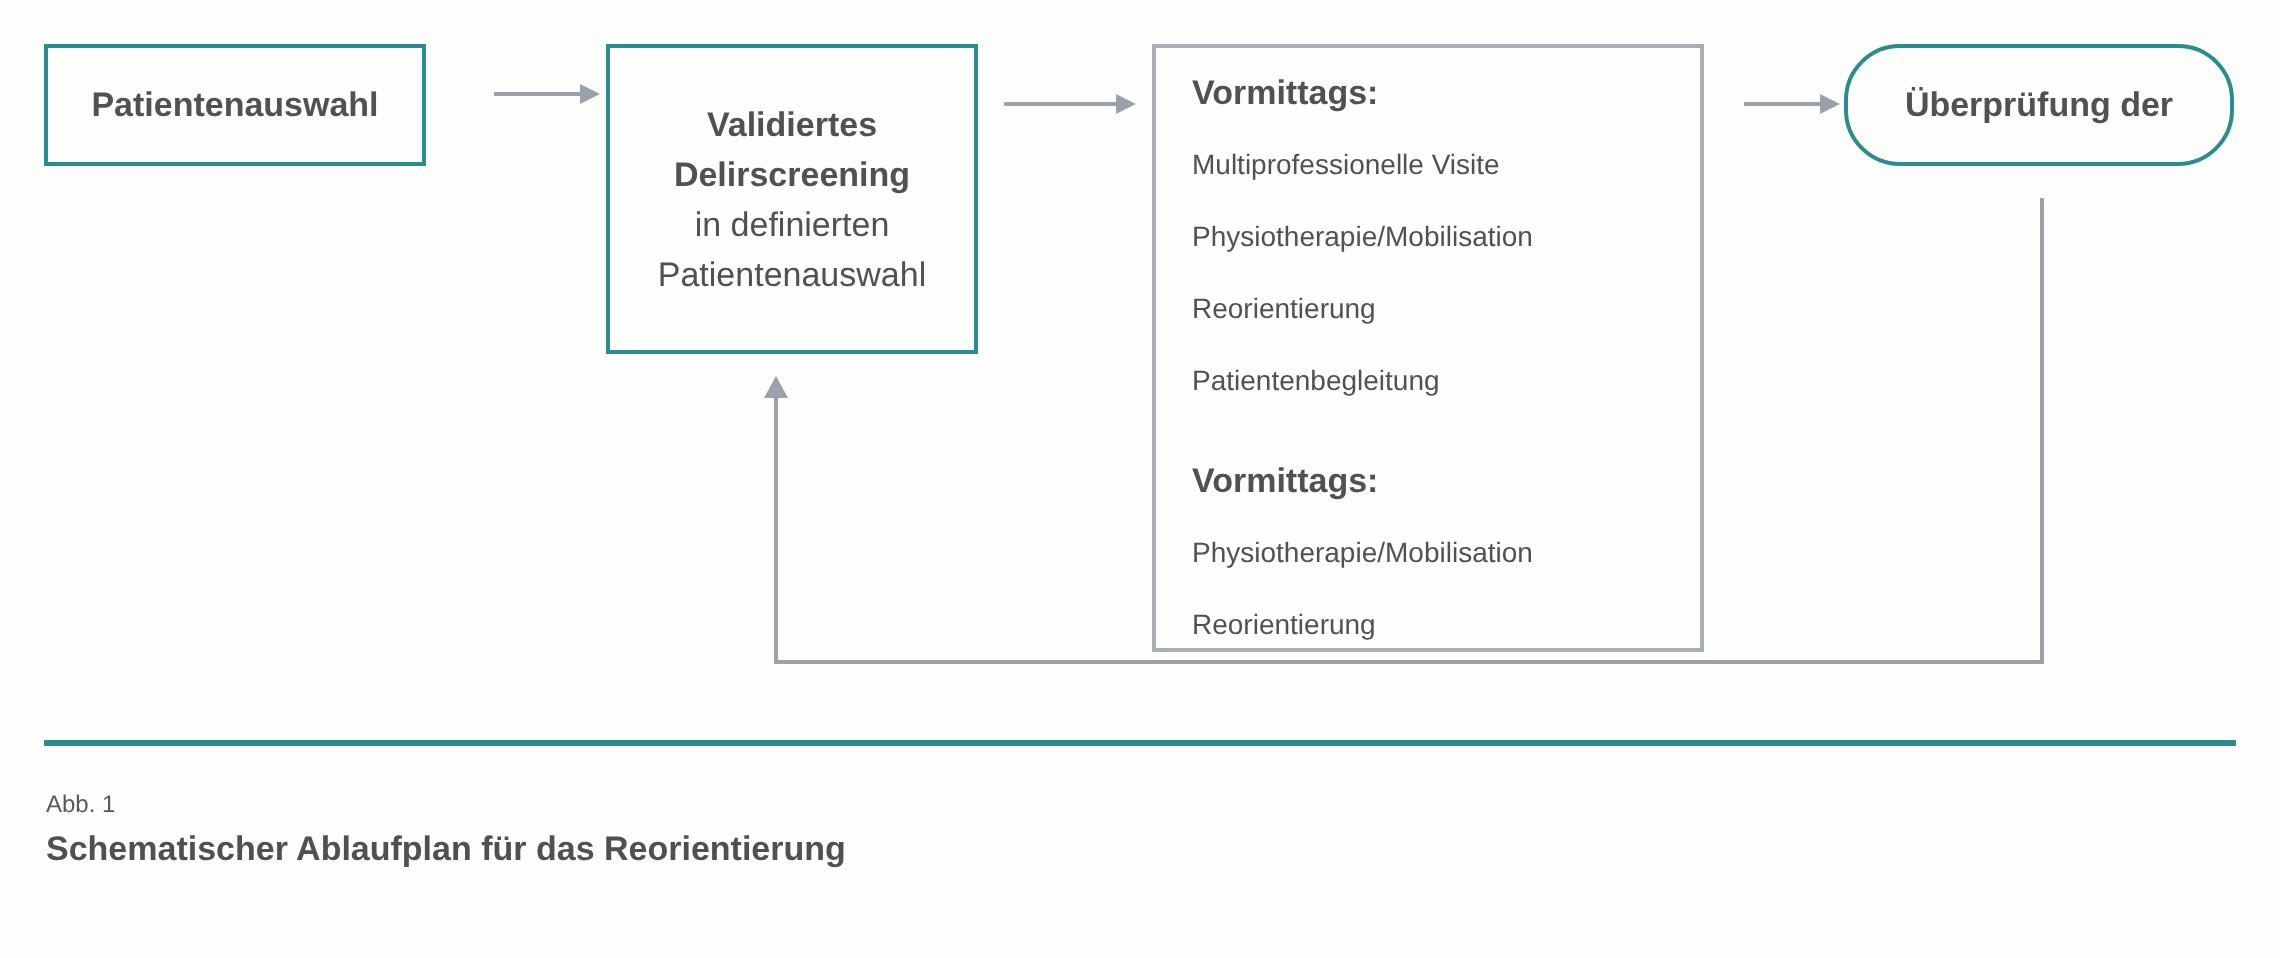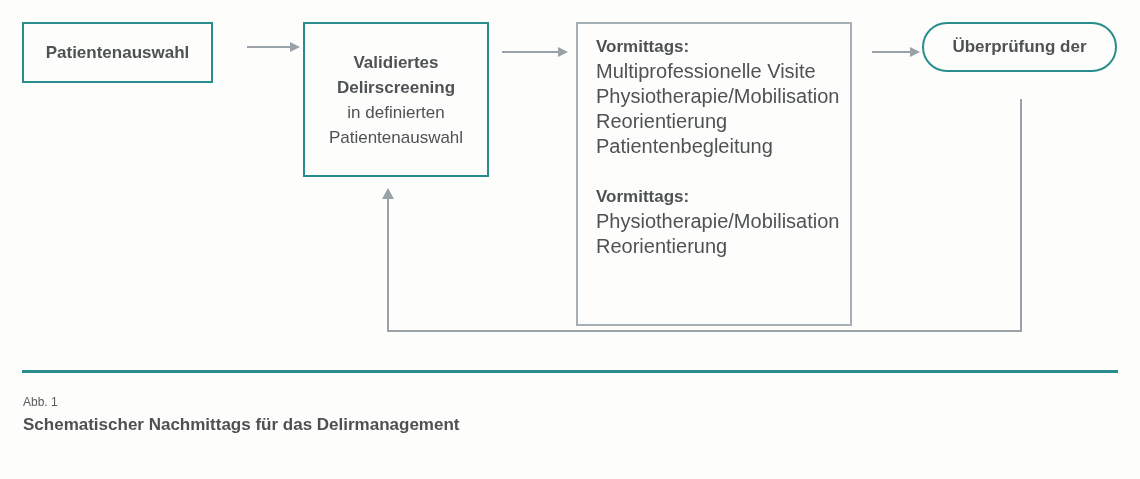--- a/index.html
+++ b/index.html
@@ -28,29 +28,29 @@
   .box.gray {
     border: 2px solid #a6afb5;
     align-items: flex-start;
     justify-content: flex-start;
     text-align: left;
   }
 
   #box-patient   { left: 22px;  top: 22px; width: 191px; height: 61px; }
   #box-screening { left: 303px; top: 22px; width: 186px; height: 155px; }
   #box-daily     { left: 576px; top: 22px; width: 276px; height: 304px; padding: 10px 10px 0 18px; }
-  #box-review    { left: 922px; top: 22px; width: 195px; height: 50px; border-radius: 28px; }
+  #box-review    { left: 922px; top: 22px; width: 195px; height: 61px; border-radius: 28px; }
 
   .box-title { font-weight: bold; font-size: 17px; line-height: 24px; }
   .box-line  { font-size: 17px; line-height: 25px; }
   .bold      { font-weight: bold; }
 
   #box-daily .group-heading { font-weight: bold; font-size: 17px; line-height: 25px; }
   #box-daily ul { list-style: none; }
-  #box-daily li { font-size: 20px; line-height: 25px; white-space: nowrap; }
+  #box-daily li { font-size: 14px; line-height: 25px; white-space: nowrap; margin-top: 11px; }
   #box-daily .group-afternoon { margin-top: 25px; }
 
   
   .hline, .vline { position: absolute; background: #98a2a8; }
   .hline { height: 2px; }
   .vline { width: 2px; }
 
   .head-right {
     position: absolute; width: 0; height: 0;
     border-top: 5px solid transparent;
@@ -148,15 +148,15 @@
     <div class="box-title">Überprüfung der</div>
   </div>
 
   <div class="vline" id="fb-down"></div>
   <div class="hline" id="fb-cross"></div>
   <div class="vline" id="fb-up"></div>
   <div class="head-up" id="fb-head"></div>
 
   <div id="caption-divider"></div>
   <div id="caption-label">Abb. 1</div>
-  <div id="caption-title">Schematischer Nachmittags für das Delirmanagement</div>
+  <div id="caption-title">Schematischer Ablaufplan für das Reorientierung</div>
 
 </div>
 
 </body></html>

